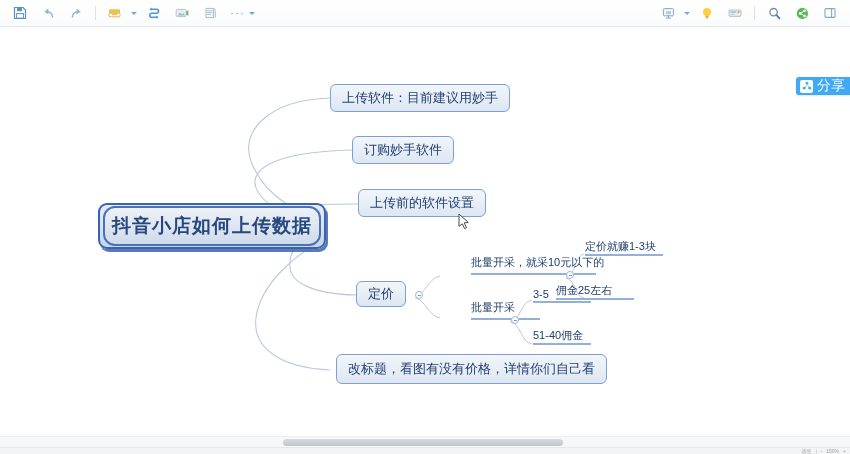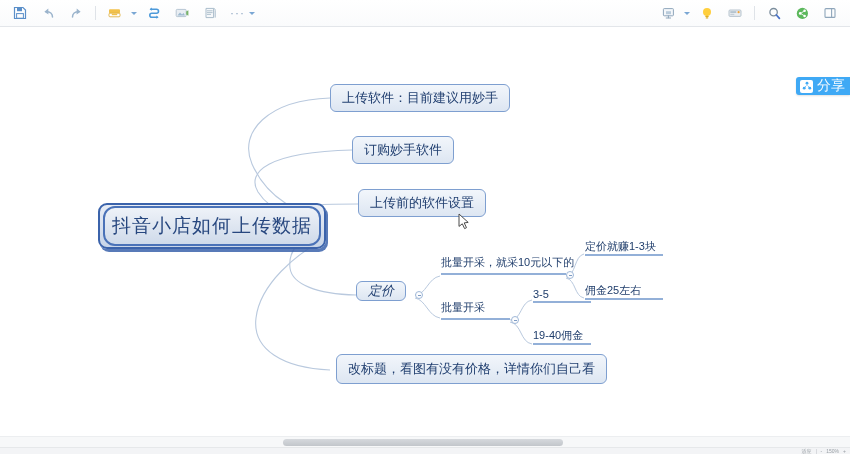--- a/index.html
+++ b/index.html
@@ -94,41 +94,42 @@
     box-shadow: 2px 3px 0 rgba(59,99,171,0.85), 0 0 0 3px rgba(255,255,255,0.0);
     padding: 3px;
   }
   .node-root .inner {
     width: 100%; height: 100%;
     border: 2px solid #4a72b8;
     border-radius: 12px;
     background: linear-gradient(#eef2f8, #cfdaea);
     display: flex; align-items: center; justify-content: center;
     font-size: 19px;
-    font-weight: normal;
+    font-weight: bold;
     color: #27477f;
     letter-spacing: 1px;
   }
 
   .node-b {
     border: 1px solid #7e9fd0;
     border-radius: 6px;
     background: linear-gradient(#f2f6fb, #dde6f2);
     font-size: 13px;
     color: #213f70;
     padding: 0 11px;
   }
 
   .node-sub {
     font-size: 11px;
     color: #1f3d6b;
     border-bottom: 2px solid #93b0d8;
     background: transparent;
     justify-content: flex-start;
     padding-bottom: 1px;
+    margin-left: 30px;
   }
 
   .node-leaf {
     font-size: 11px;
     color: #1f3d6b;
     justify-content: flex-start;
   }
   .node-leaf.ul { border-bottom: 2px solid #93b0d8; }
 
   
@@ -393,53 +394,53 @@
   </div>
 
   <div class="node node-b" style="left:352px; top:108px; height:28px;">
     <span>订购妙手软件</span>
   </div>
 
   <div class="node node-b" style="left:358px; top:161px; height:28px;">
     <span>上传前的软件设置</span>
   </div>
 
-  <div class="node node-b" style="left:356px; top:253px; height:20px;font-style:italic;">
+  <div class="node node-b" style="left:356px; top:253px; height:26px;">
     <span>定价</span>
   </div>
   <div class="handle" style="left:415px; top:263px;"></div>
 
   <div class="node node-b" style="left:336px; top:326px; height:30px;">
     <span>改标题，看图有没有价格，详情你们自己看</span>
   </div>
 
   <div class="node node-sub" style="left:441px; top:225px; width:125px; height:22px;">
     <span>批量开采，就采10元以下的</span>
   </div>
   <div class="handle" style="left:566px; top:243px;"></div>
 
   <div class="node node-leaf ul" style="left:585px; top:211px; width:78px; height:17px;text-align:center;">
     <span>定价就赚1-3块</span>
   </div>
 
-  <div class="node node-leaf ul" style="left:585px; top:255px; width:78px; height:17px;">
+  <div class="node node-leaf ul" style="left:556px; top:255px; width:78px; height:17px;">
     <span>佣金25左右</span>
   </div>
 
   <div class="node node-sub" style="left:441px; top:270px; width:69px; height:22px;">
     <span>批量开采</span>
   </div>
   <div class="handle" style="left:511px; top:288px;"></div>
 
   <div class="node node-leaf ul" style="left:533px; top:258px; width:58px; height:17px;align-items:center;">
     <span>3-5</span>
   </div>
 
   <div class="node node-leaf ul" style="left:533px; top:300px; width:58px; height:17px;">
-    <span>19-40佣金</span>
+    <span>51-40佣金</span>
   </div>
 
   <svg class="cursor" viewBox="0 0 12 18">
     <path d="M1 1l9.2 8.4-4 0.5 2.3 4.8-1.9 0.9-2.3-4.8-3.3 2.6z" fill="#ffffff" stroke="#4a4a4a" stroke-width="1"></path>
   </svg>
 
   <div class="float-panel">
     <span class="fp-icon">
       <svg width="10" height="10" viewBox="0 0 10 10">
         <circle cx="5" cy="2.2" r="1.4" fill="#3fa9f5"></circle>

